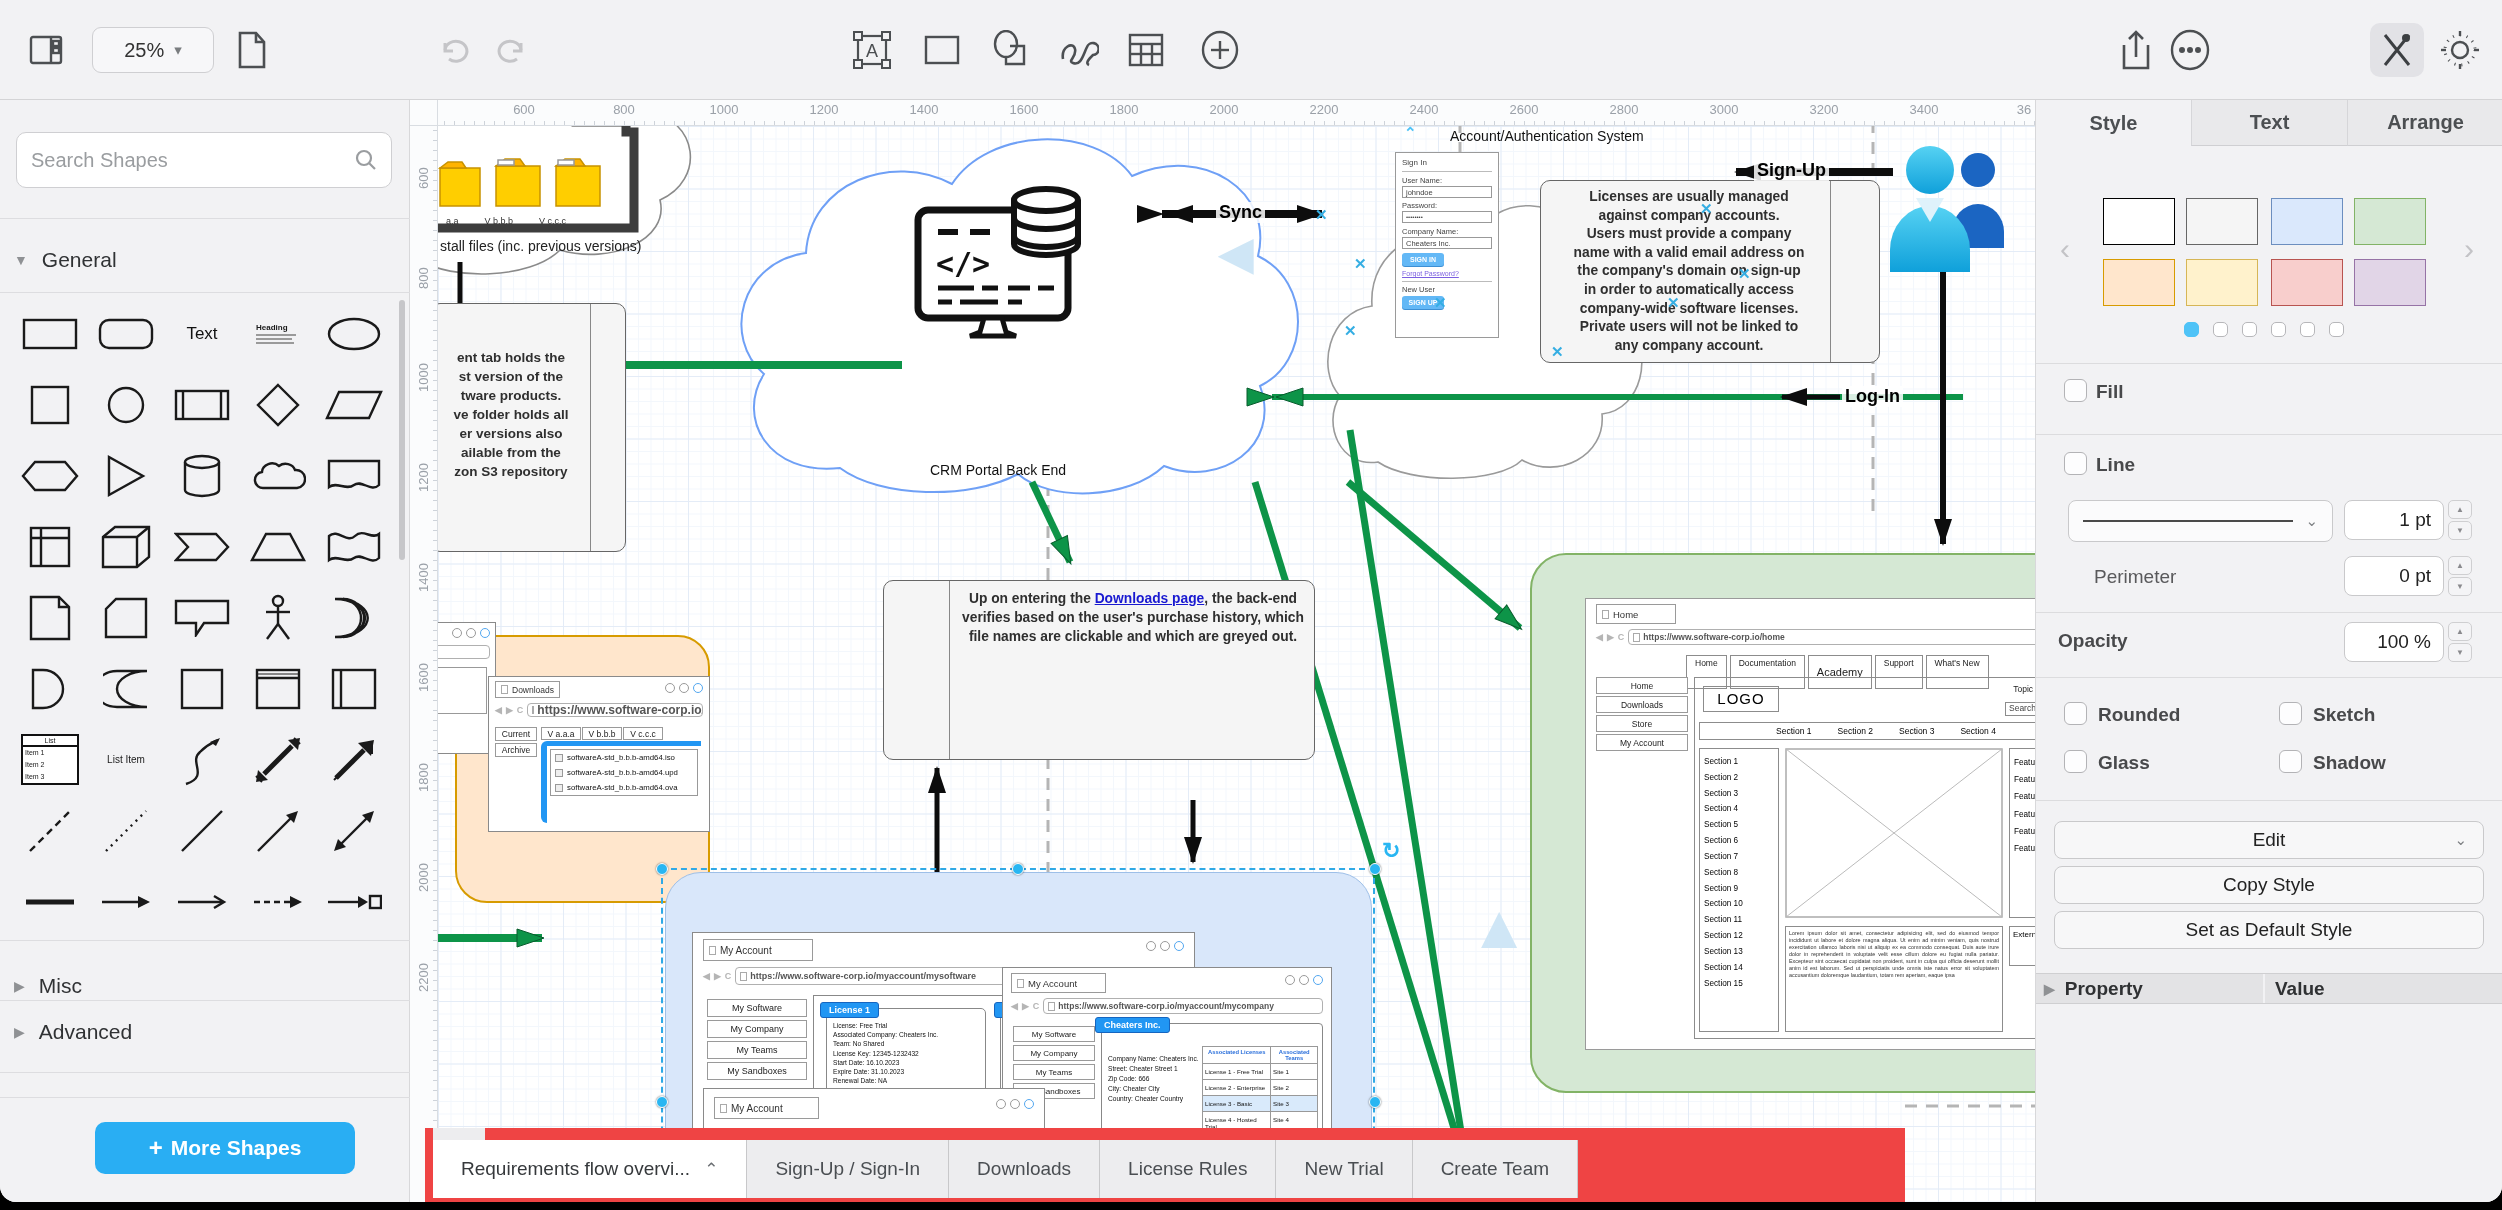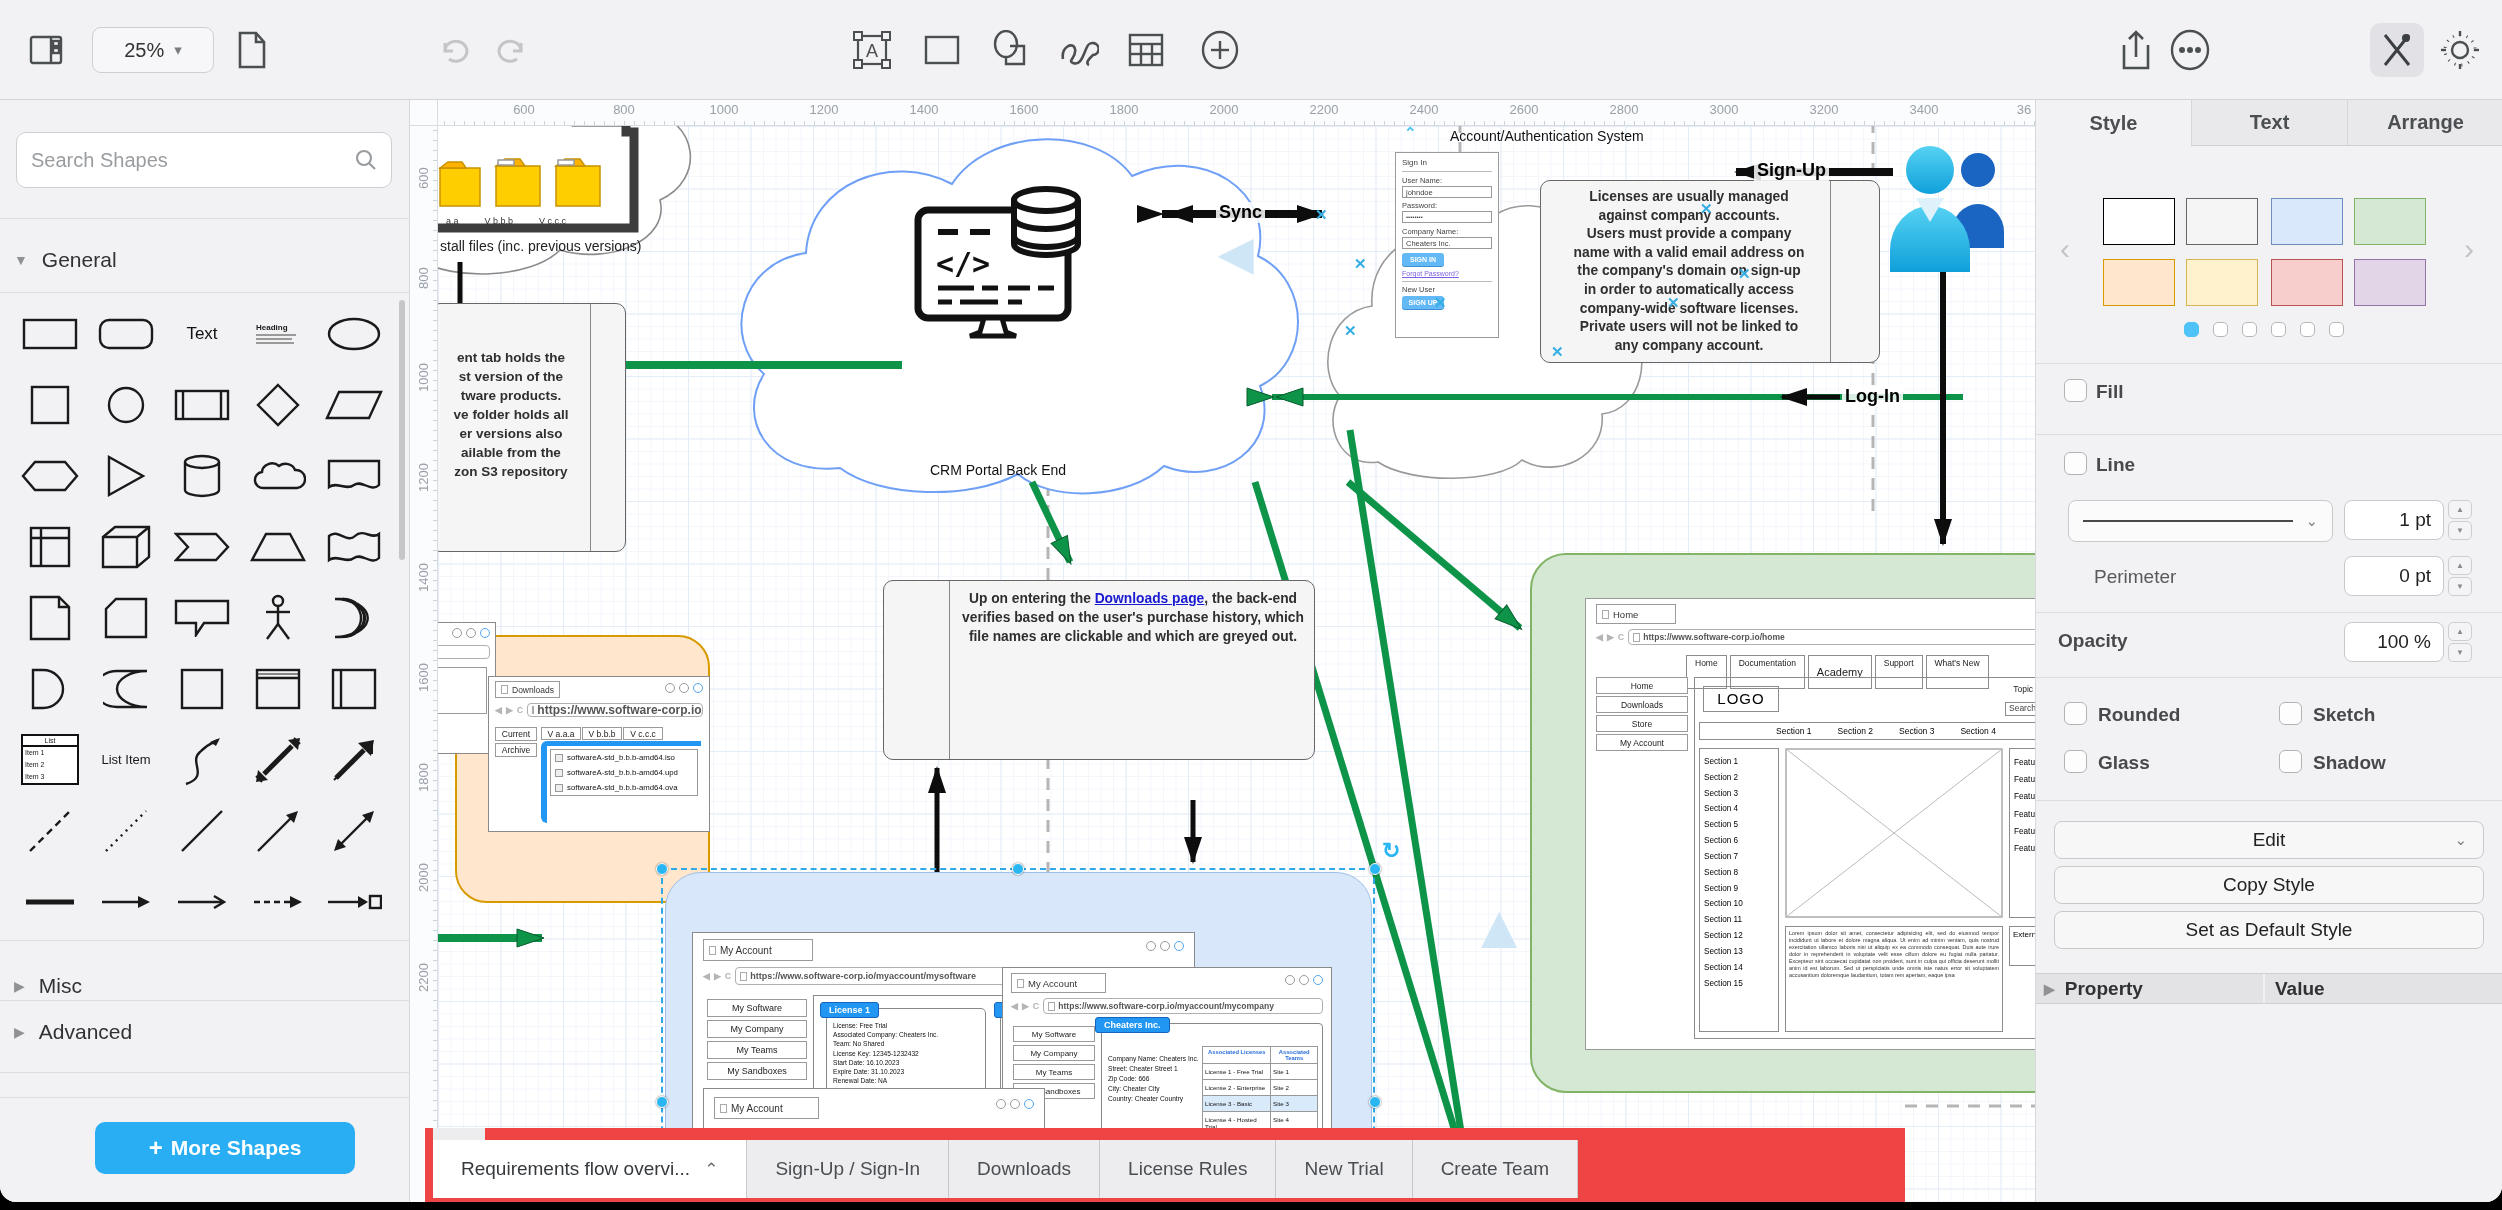--- a/index.html
+++ b/index.html
@@ -407,21 +407,21 @@
         <div class="listbox">
             <div class="lt">List</div>
           <div>
               <div class="li">Item 1</div>
               <div class="li">Item 2</div>
               <div class="li">Item 3</div>
             </div>
         </div>
       </div>
       <div class="cell">
-          <span style="font-size:13px">List Item</span>
+          <span style="font-size:10px">List Item</span>
         </div>
       <div class="cell">
           <svg width="44" height="52">
             <path d="M6 50 C30 42 8 28 20 18 C28 10 34 8 38 6" fill="none"></path>
             <polygon points="40,4 30,8 36,12" fill="#1a1a1a" stroke="none"></polygon>
           </svg>
         </div>
       <div class="cell">
           <svg width="52" height="52">
             <path d="M14 38 L38 14 M10 48 L4 42 M48 10 L42 4" stroke-width="2"></path>

